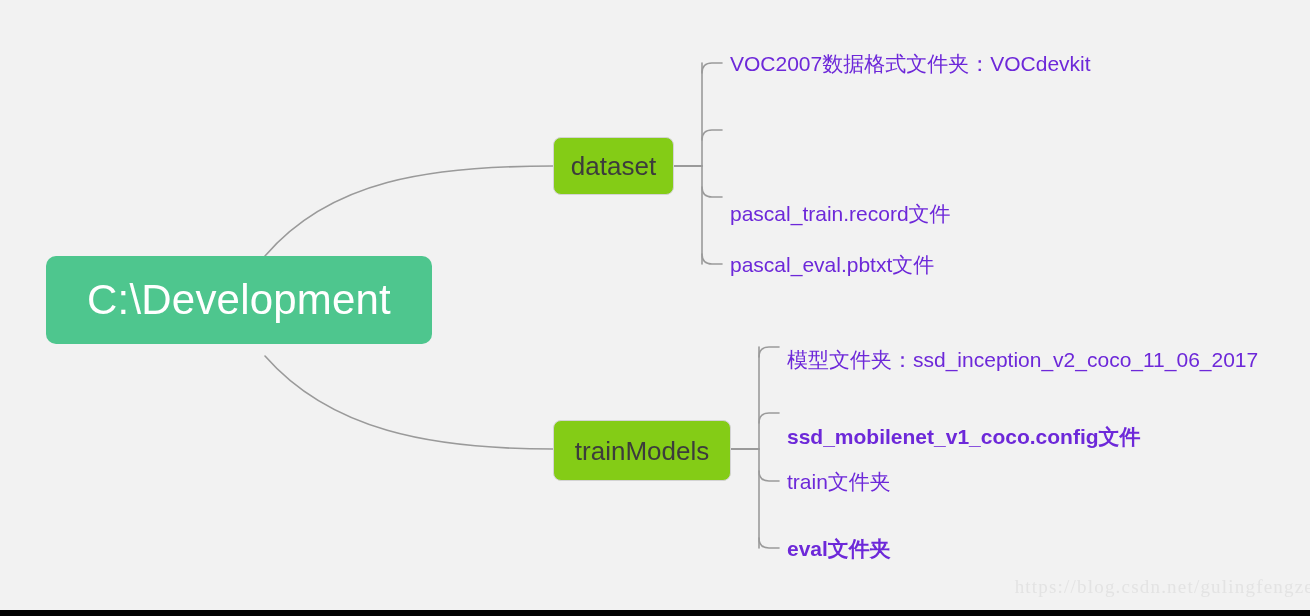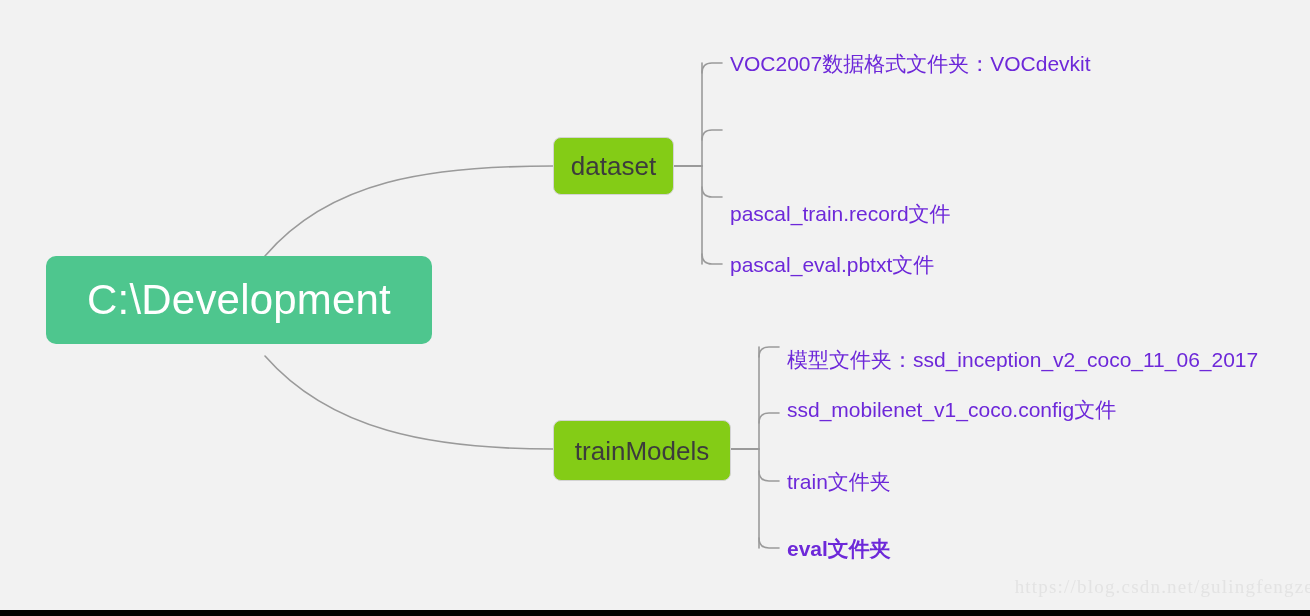--- a/index.html
+++ b/index.html
@@ -148,21 +148,21 @@
 
   <div class="leaf-label" style="left:730px; top:63px;">VOC2007数据格式文件夹：VOCdevkit</div>
   <div class="leaf-label" style="left:730px; top:197px;margin-top:16px;">pascal_train.record文件</div>
   <div class="leaf-label" style="left:730px; top:264px;">pascal_eval.pbtxt文件</div>
 
   <div class="branch-node" id="branch-trainmodels">
     <span class="branch-label">trainModels</span>
   </div>
 
   <div class="leaf-label" style="left:787px; top:347px;margin-top:12px;">模型文件夹：ssd_inception_v2_coco_11_06_2017</div>
-  <div class="leaf-label" style="left:787px; top:409px;">ssd_mobilenet_v1_coco.config文件</div>
+  <div class="leaf-label" style="left:787px; top:436px;font-weight:bold;">ssd_mobilenet_v1_coco.config文件</div>
   <div class="leaf-label" style="left:787px; top:481px;">train文件夹</div>
   <div class="leaf-label" style="left:787px; top:548px;font-weight:bold;">eval文件夹</div>
 
   <div class="watermark">https://blog.csdn.net/gulingfengze</div>
 
   <div class="bottom-strip"></div>
 
 </div>
 
 </body></html>

